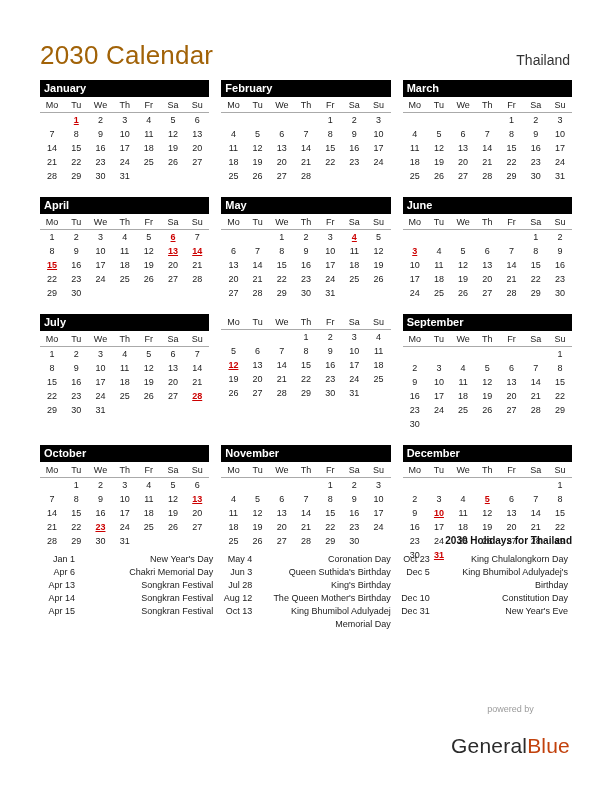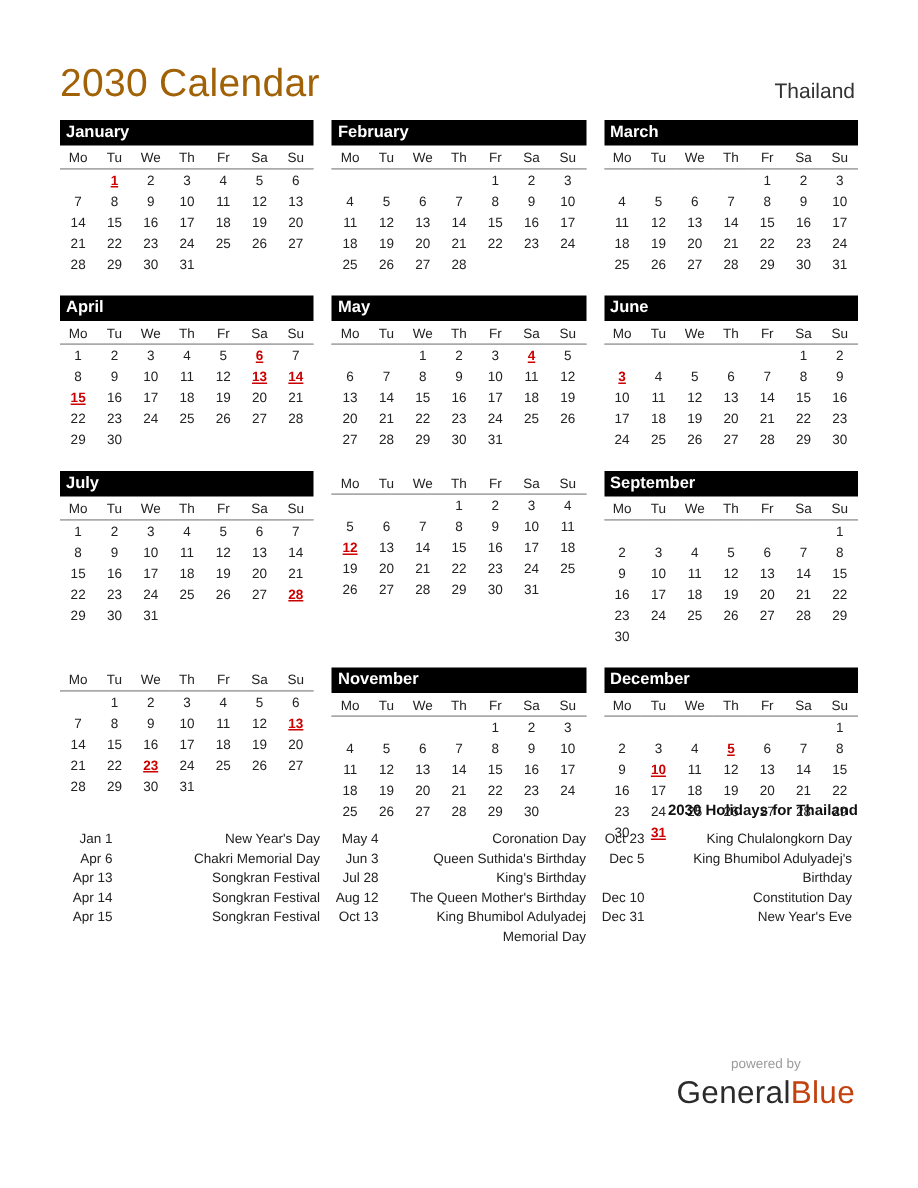--- a/index.html
+++ b/index.html
@@ -74,21 +74,21 @@
   .holiday-date { width: 35px; flex: none; }
   .holiday-name { flex: 1; padding-right: 4px; }
 
   .footer {
     position: absolute;
     right: 42px;
     top: 704px;
     width: auto;
     text-align: center;
   }
-  .powered-by { font-size: 9px; color: #9b9b9b; margin-bottom: 3px; }
+  .powered-by { font-size: 9px; color: #9b9b9b; margin-bottom: 20px; }
   .brand { font-size: 21px; letter-spacing: 0.2px; }
   .brand-general { color: #2b2b2b; }
   .brand-blue { color: #c2410c; }
 </style>
 </head>
 <body>
 
 <div class="page">
 
   <div class="header">
@@ -666,20 +666,21 @@
               <td></td>
               <td></td>
               <td></td>
               <td></td>
               <td></td>
             </tr>
           </tbody>
         </table>
       </div>
       <div class="month">
+        <div class="month-name">October</div>
         <table class="month-table">
           <thead>
             <tr>
               <th>Mo</th>
               <th>Tu</th>
               <th>We</th>
               <th>Th</th>
               <th>Fr</th>
               <th>Sa</th>
               <th>Su</th>

